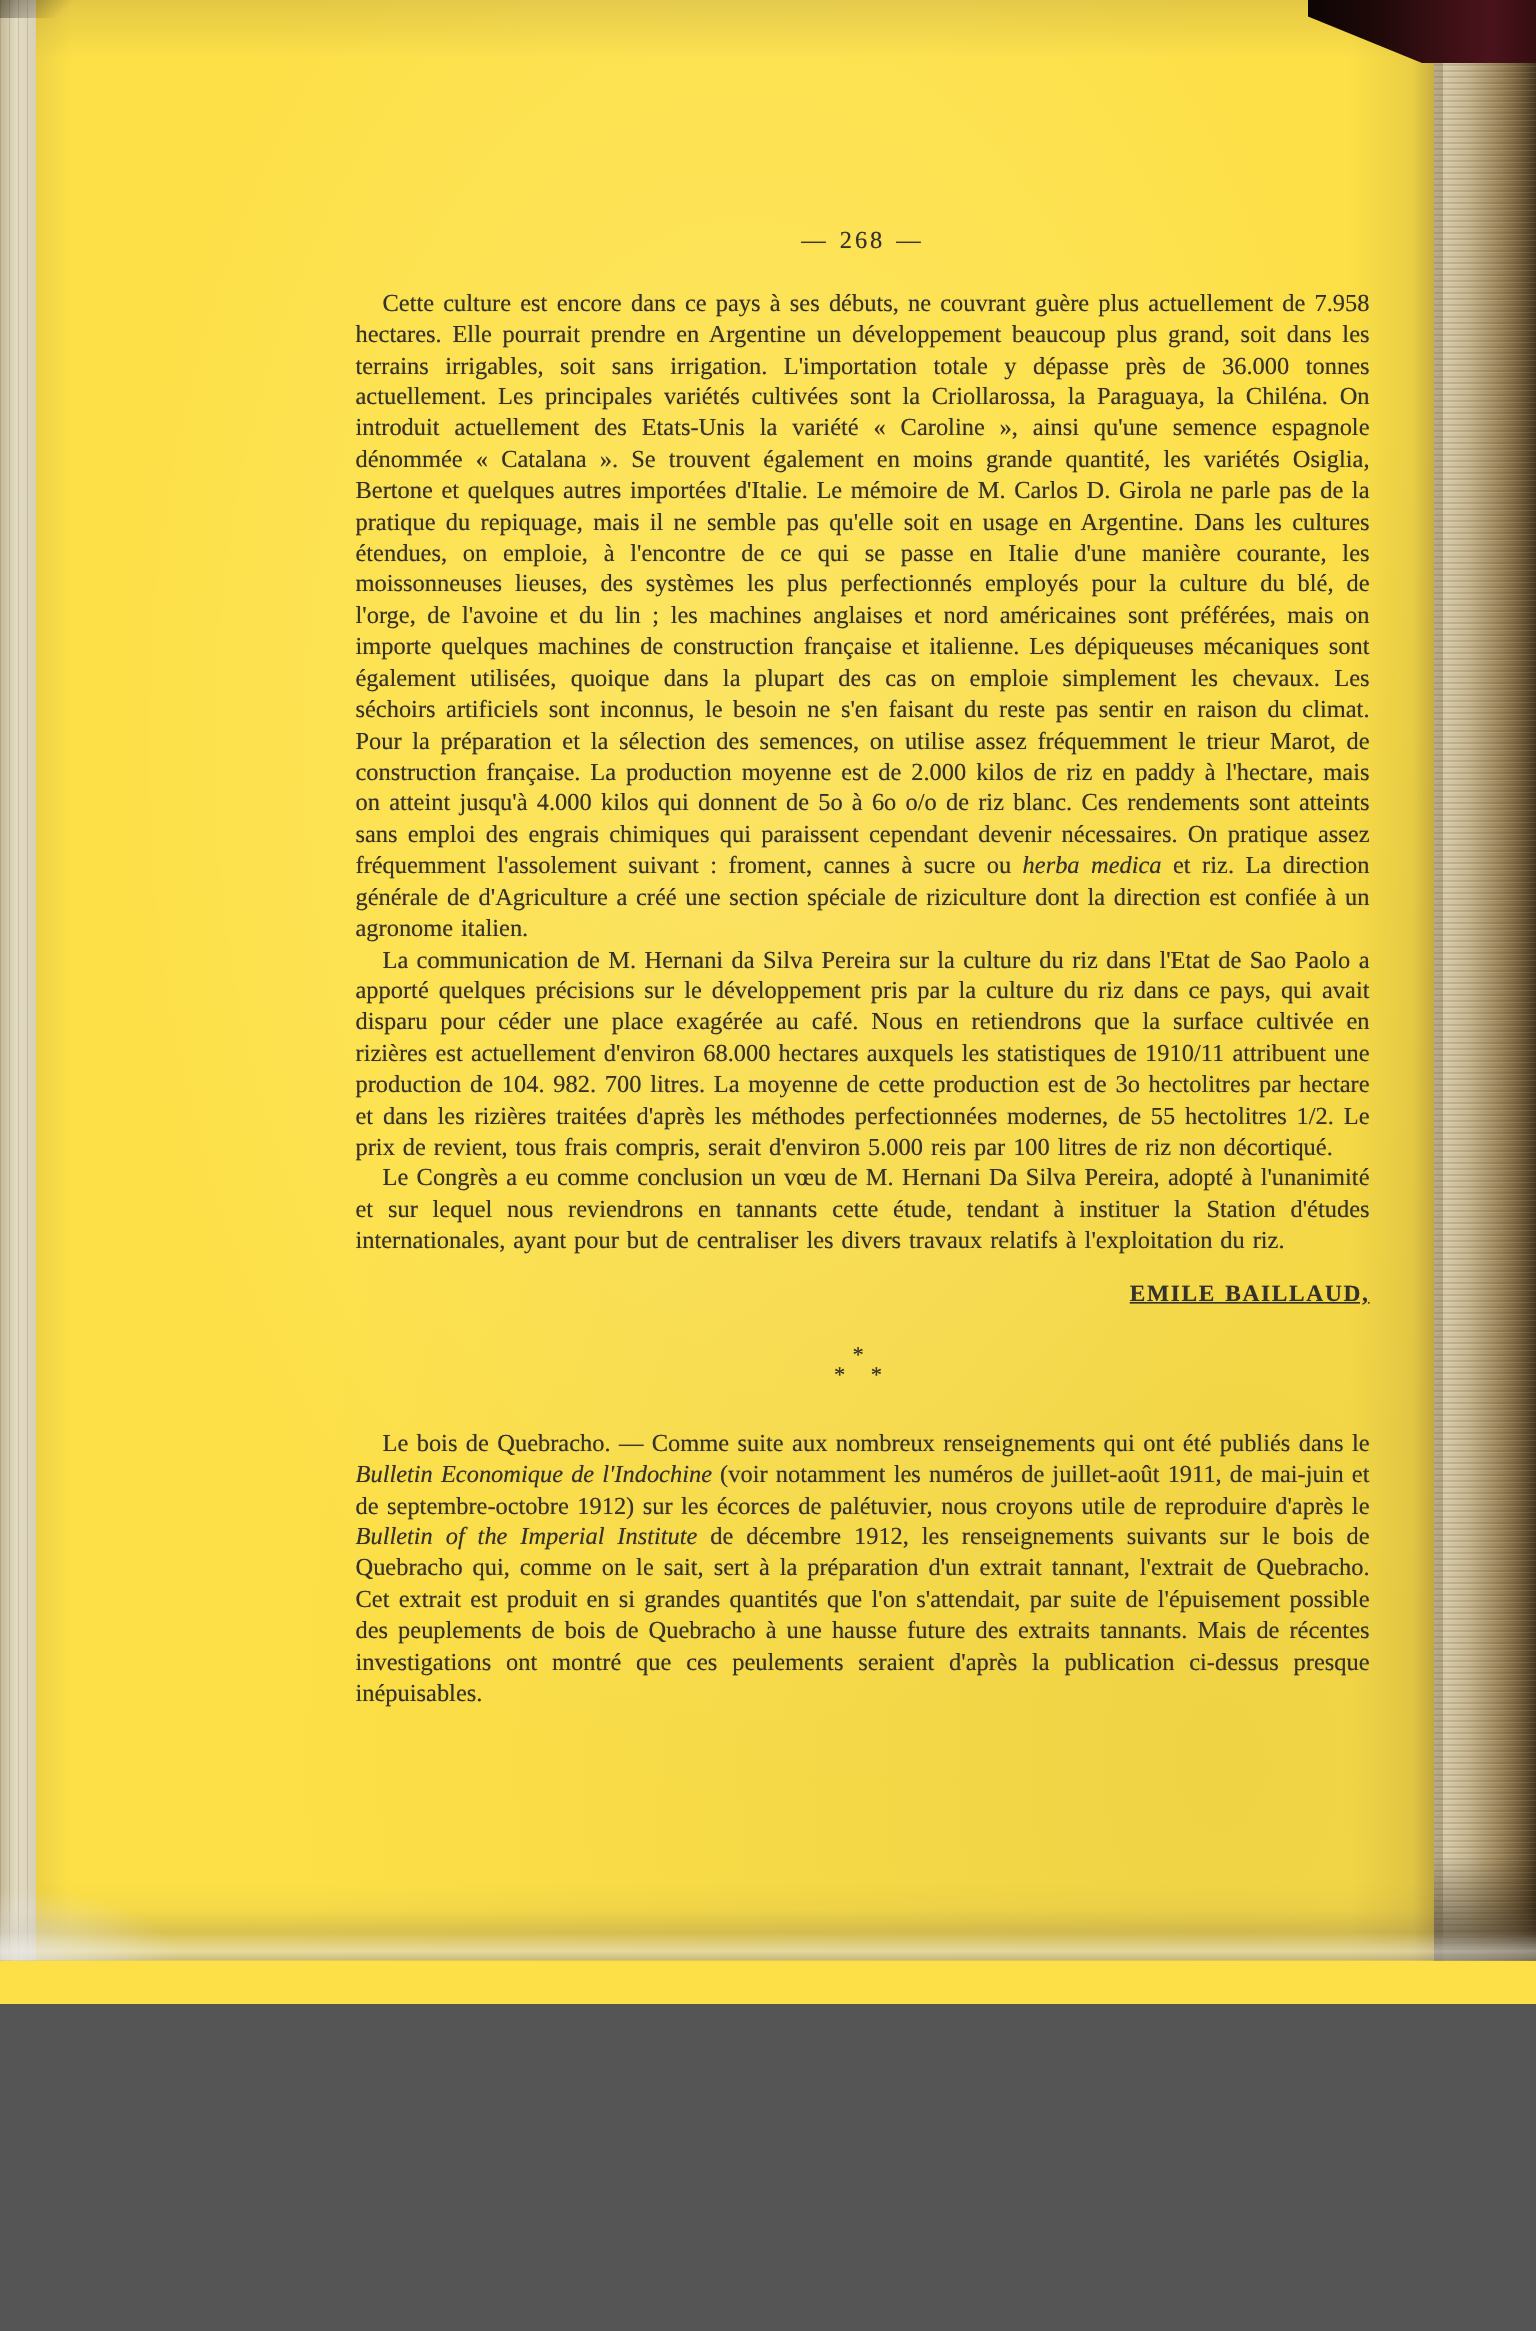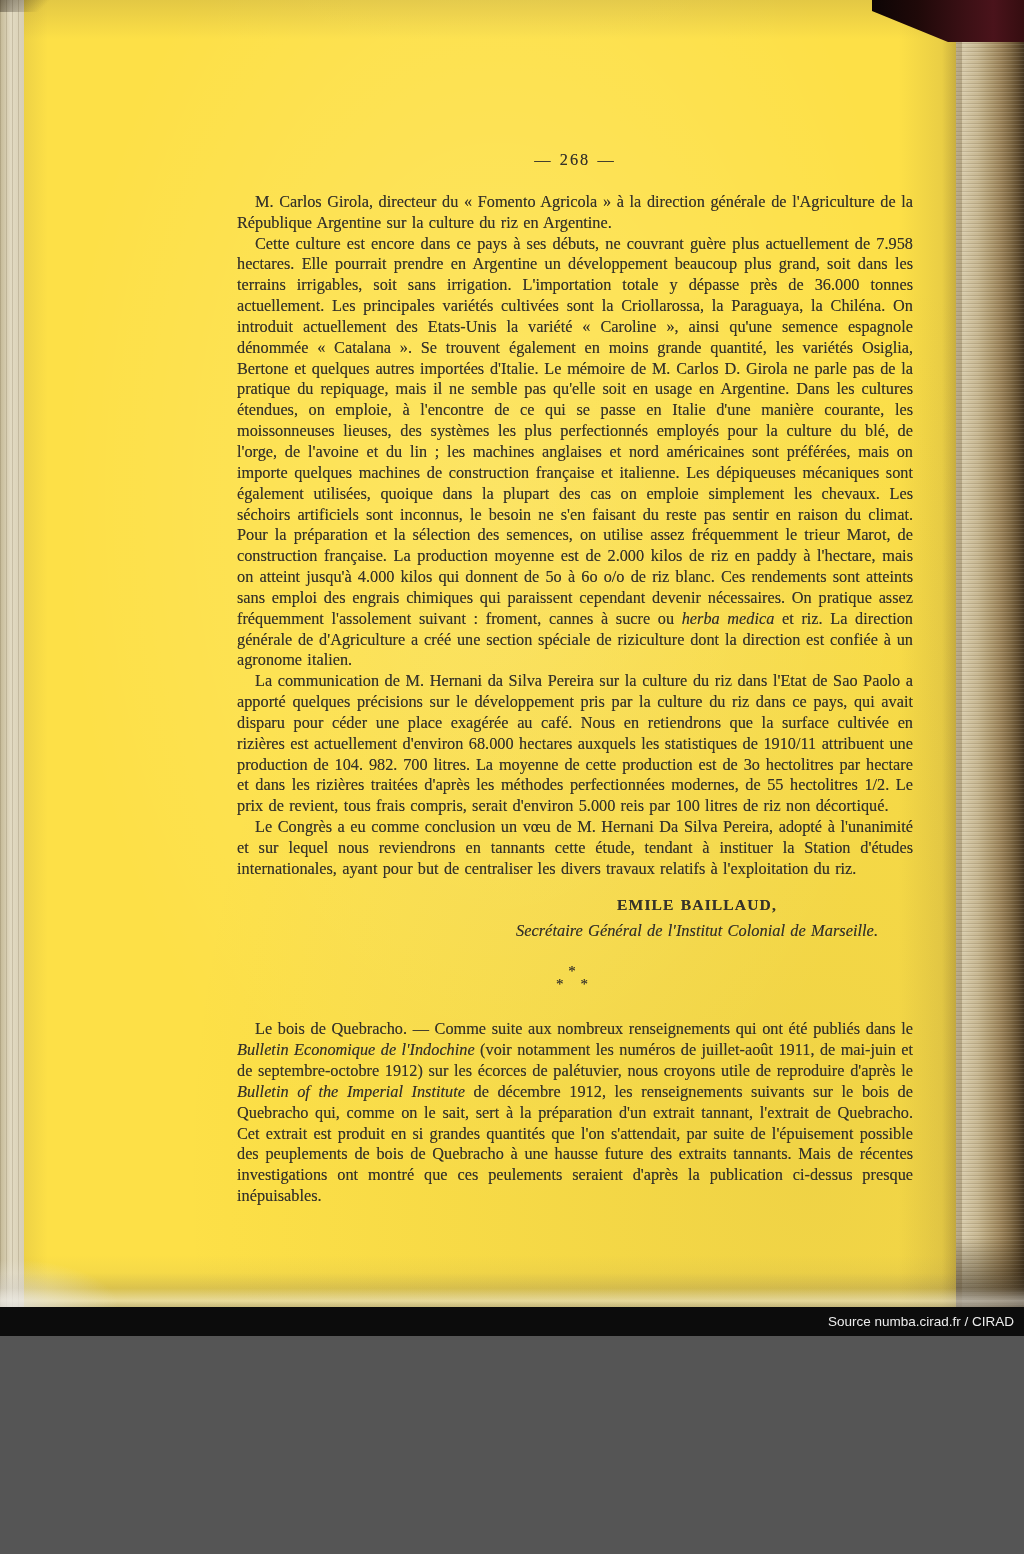--- a/index.html
+++ b/index.html
@@ -76,21 +76,21 @@
   }
   .page-number {
     text-align: center;
     letter-spacing: 2px;
     margin: 0 0 21px 0;
   }
   .para { margin: 0; text-indent: 18px; }
   .italic { font-style: italic; }
   .bold { font-weight: 400; }
 
-  .signature { padding-left: 244px; text-align: center; margin-top: 15px; }
+  .signature { padding-left: 244px; text-align: right; margin-top: 15px; text-decoration: underline; }
   .sig-name {
     font-weight: 700;
     font-size: 15.6px;
     letter-spacing: 1.1px;
     margin: 0 0 5px 0;
     text-indent: 0;
   }
   .sig-title {
     font-style: italic;
     font-size: 16.4px;
@@ -125,38 +125,33 @@
   <div class="paper-right-shadow"></div>
   <div class="cover-corner"></div>
   <div class="corner-tl"></div>
   <div class="bottom-curl"></div>
   <div class="bottom-curl-left"></div>
 
   <div class="text-block">
     <div class="page-number">— 268 —</div>
 
     <div>
-        <p class="para"><span>M. Carlos Girola, directeur du « Fomento Agricola » à la direction générale de l'Agriculture de la République Argentine sur la culture du riz en Argentine.</span></p>
         <p class="para"><span>Cette culture est encore dans ce pays à ses débuts, ne couvrant guère plus actuellement de 7.958 hectares. Elle pourrait prendre en Argentine un développement beaucoup plus grand, soit dans les terrains irrigables, soit sans irrigation. L'importation totale y dépasse près de 36.000 tonnes actuellement. Les principales variétés cultivées sont la Criollarossa, la Paraguaya, la Chiléna. On introduit actuellement des Etats-Unis la variété « Caroline », ainsi qu'une semence espagnole dénommée « Catalana ». Se trouvent également en moins grande quantité, les variétés Osiglia, Bertone et quelques autres importées d'Italie. Le mémoire de M. Carlos D. Girola ne parle pas de la pratique du repiquage, mais il ne semble pas qu'elle soit en usage en Argentine. Dans les cultures étendues, on emploie, à l'encontre de ce qui se passe en Italie d'une manière courante, les moissonneuses lieuses, des systèmes les plus perfectionnés employés pour la culture du blé, de l'orge, de l'avoine et du lin ; les machines anglaises et nord américaines sont préférées, mais on importe quelques machines de construction française et italienne. Les dépiqueuses mécaniques sont également utilisées, quoique dans la plupart des cas on emploie simplement les chevaux. Les séchoirs artificiels sont inconnus, le besoin ne s'en faisant du reste pas sentir en raison du climat. Pour la préparation et la sélection des semences, on utilise assez fréquemment le trieur Marot, de construction française. La production moyenne est de 2.000 kilos de riz en paddy à l'hectare, mais on atteint jusqu'à 4.000 kilos qui donnent de 5o à 6o o/o de riz blanc. Ces rendements sont atteints sans emploi des engrais chimiques qui paraissent cependant devenir nécessaires. On pratique assez fréquemment l'assolement suivant : froment, cannes à sucre ou </span><span class="italic">herba medica</span><span> et riz. La direction générale de d'Agriculture a créé une section spéciale de riziculture dont la direction est confiée à un agronome italien.</span></p>
         <p class="para"><span>La communication de M. Hernani da Silva Pereira sur la culture du riz dans l'Etat de Sao Paolo a apporté quelques précisions sur le développement pris par la culture du riz dans ce pays, qui avait disparu pour céder une place exagérée au café. Nous en retiendrons que la surface cultivée en rizières est actuellement d'environ 68.000 hectares auxquels les statistiques de 1910/11 attribuent une production de 104. 982. 700 litres. La moyenne de cette production est de 3o hectolitres par hectare et dans les rizières traitées d'après les méthodes perfectionnées modernes, de 55 hectolitres 1/2. Le prix de revient, tous frais compris, serait d'environ 5.000 reis par 100 litres de riz non décortiqué.</span></p>
         <p class="para"><span>Le Congrès a eu comme conclusion un vœu de M. Hernani Da Silva Pereira, adopté à l'unanimité et sur lequel nous reviendrons en tannants cette étude, tendant à instituer la Station d'études internationales, ayant pour but de centraliser les divers travaux relatifs à l'exploitation du riz.</span></p>
       </div>
 
     <div class="signature">
       <p class="sig-name">EMILE BAILLAUD,</p>
-      <p class="sig-title">Secrétaire Général de l'Institut Colonial de Marseille.</p>
     </div>
 
     <div class="stars">
       <div>*</div>
       <div>* *</div>
     </div>
 
     <div class="quebracho">
         <p class="para"><span class="bold">Le bois de Quebracho.</span><span> — Comme suite aux nombreux renseignements qui ont été publiés dans le </span><span class="italic">Bulletin Economique de l'Indochine</span><span> (voir notamment les numéros de juillet-août 1911, de mai-juin et de septembre-octobre 1912) sur les écorces de palétuvier, nous croyons utile de reproduire d'après le </span><span class="italic">Bulletin of the Imperial Institute</span><span> de décembre 1912, les renseignements suivants sur le bois de Quebracho qui, comme on le sait, sert à la préparation d'un extrait tannant, l'extrait de Quebracho. Cet extrait est produit en si grandes quantités que l'on s'attendait, par suite de l'épuisement possible des peuplements de bois de Quebracho à une hausse future des extraits tannants. Mais de récentes investigations ont montré que ces peulements seraient d'après la publication ci-dessus presque inépuisables.</span></p>
       </div>
   </div>
 
-  <div class="footer-bar">
-    <span>Source numba.cirad.fr / CIRAD</span>
-  </div>
 
 </div>
 
 </body></html>

